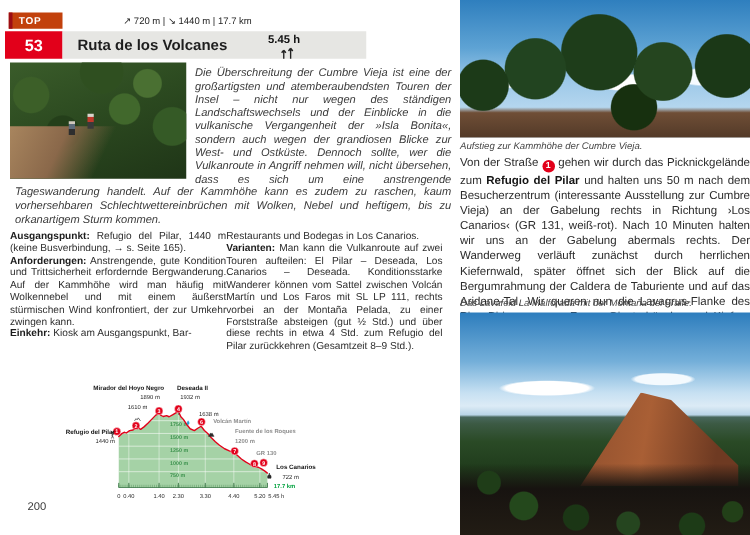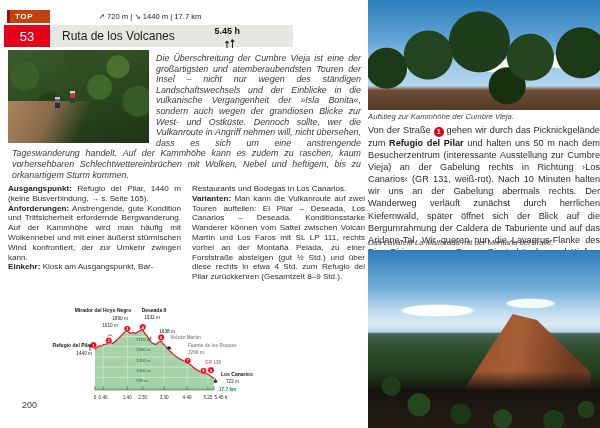--- a/index.html
+++ b/index.html
@@ -3,24 +3,24 @@
 <meta charset="utf-8">
 <style>
   html,body{margin:0;padding:0}
   body{width:600px;height:428px;position:relative;background:#fff;overflow:hidden;
        font-family:"Liberation Sans","DejaVu Sans",sans-serif;color:#2e2e2e;}
   
   .top-badge{position:absolute;left:7px;top:10px;width:43px;height:13px;background:#c2410c;
              border-left:3px solid #9b0d15;color:#fff;font-size:8px;font-weight:bold;
              letter-spacing:.6px;display:flex;align-items:center;padding-left:5px;box-sizing:border-box}
   .route-num{position:absolute;left:4px;top:25px;width:46px;height:22px;background:#e2001a;color:#fff;
-             font-size:13px;font-weight:normal;display:flex;align-items:center;justify-content:center}
+             font-size:13px;font-weight:bold;display:flex;align-items:center;justify-content:center}
   .title-bar{position:absolute;left:50px;top:25px;width:243px;height:22px;background:#e6e6e3;
              display:flex;align-items:center;padding-left:12px;box-sizing:border-box;
-             font-size:12px;font-weight:normal;color:#1e1e1e}
+             font-size:12px;font-weight:bold;color:#1e1e1e}
   .stats-line{position:absolute;left:60px;top:12px;width:180px;text-align:center;
               font-size:7.6px;font-weight:normal;color:#222}
   .duration{position:absolute;left:150px;top:26px;width:90px;text-align:right;
             font-size:9px;font-weight:bold;color:#111;z-index:2}
   .grade{position:absolute;left:224px;top:35px;z-index:2}
   
   .intro{position:absolute;left:8px;top:49px;width:357px}
   .photo-left{float:left;width:141px;height:93px;margin:1px 7px 3px 0;position:relative;overflow:hidden;
     background:
       radial-gradient(circle at 78% 18%, #4a7032 0 11px, transparent 12px),
@@ -32,21 +32,21 @@
       linear-gradient(160deg,#3a5c2a 0%,#2c4a20 45%,#1f3517 100%);}
   .trail{position:absolute;left:0;bottom:0;width:70%;height:45%;
          background:linear-gradient(115deg,#a8855e 0%,#8a684a 40%,rgba(0,0,0,0) 72%)}
   .hiker-a{position:absolute;left:44%;top:44%;width:5px;height:12px;
            background:linear-gradient(#d8d5cc 18%,#c0392b 22% 58%,#3a3a3a 58%)}
   .hiker-b{position:absolute;left:33%;top:50%;width:5px;height:11px;
            background:linear-gradient(#cfc9bd 18%,#5c6b7a 22% 58%,#2e2e2e 58%)}
   .intro h2{font-size:10px;line-height:11px;margin:0 0 3px;color:#141414;padding-right:34px}
   .intro-text{margin:4px;font-style:italic;font-size:8.9px;line-height:10.6px;
               text-align:justify;color:#3a3a3a}
-  .info{position:absolute;left:8px;top:184px;width:357px;display:flex;gap:11px}
+  .info{position:absolute;left:8px;top:184px;width:357px;display:flex;}
   .info-col{width:173px;font-size:8.1px;line-height:9.8px;text-align:justify;color:#2e2e2e}
   .info-col p{margin:0}
   .info-col b{color:#1c1c1c}
   
   .chart{position:absolute;left:33px;top:302px;width:255px;height:100px}
   .chart svg{display:block}
   .chart text{font-family:"Liberation Sans","DejaVu Sans",sans-serif}
   .lb{font-weight:bold;font-size:5px;fill:#161616}
   .lp{font-size:4.7px;fill:#1c1c1c}
   .lg{font-size:4.7px;fill:#8f8f8f;font-weight:bold}
@@ -117,21 +117,21 @@
     <div class="trail"></div>
     <div class="hiker-a"></div>
     <div class="hiker-b"></div>
   </div>
   <p class="intro-text">Die Überschreitung der Cumbre Vieja ist eine der großartigsten und atemberaubendsten Touren der Insel – nicht nur wegen des ständigen Landschaftswechsels und der Einblicke in die vulkanische Vergangenheit der »Isla Bonita«, sondern auch wegen der grandiosen Blicke zur West- und Ostküste. Dennoch sollte, wer die Vulkanroute in Angriff nehmen will, nicht übersehen, dass es sich um eine anstrengende Tageswanderung handelt. Auf der Kammhöhe kann es zudem zu raschen, kaum vorhersehbaren Schlechtwettereinbrüchen mit Wolken, Nebel und heftigem, bis zu orkanartigem Sturm kommen.</p>
 </div>
 
 <div class="info">
   <div class="info-col">
     <p><b>Ausgangspunkt:</b><span> Refugio del Pilar, 1440 m (keine Busverbindung, → s. Seite 165).</span></p>
-    <p><b>Anforderungen:</b><span> Anstrengende, gute Kondition und Trittsicherheit erfordernde Bergwanderung. Auf der Kammhöhe wird man häufig mit Wolkennebel und mit einer äußerst stürmischen Wind konfrontiert, der zur Umkehr zwingen kann.</span></p>
+    <p><b>Anforderungen:</b><span> Anstrengende, gute Kondition und Trittsicherheit erfordernde Bergwanderung. Auf der Kammhöhe wird man häufig mit Wolkennebel und mit einem äußerst stürmischen Wind konfrontiert, der zur Umkehr zwingen kann.</span></p>
     <p><b>Einkehr:</b><span> Kiosk am Ausgangspunkt, Bar-</span></p>
   </div>
   <div class="info-col">
     <p><span>Restaurants und Bodegas in Los Canarios.</span></p>
     <p><b>Varianten:</b><span> Man kann die Vulkanroute auf zwei Touren aufteilen: El Pilar – Deseada, Los Canarios – Deseada. Konditionsstarke Wanderer können vom Sattel zwischen Volcán Martín und Los Faros mit SL LP 111, rechts vorbei an der Montaña Pelada, zu einer Forststraße absteigen (gut ½ Std.) und über diese rechts in etwa 4 Std. zum Refugio del Pilar zurückkehren (Gesamtzeit 8–9 Std.).</span></p>
   </div>
 </div>
 
 <div class="chart">
   <svg id="profile-svg" width="255" height="100" viewBox="0 0 255 100">

